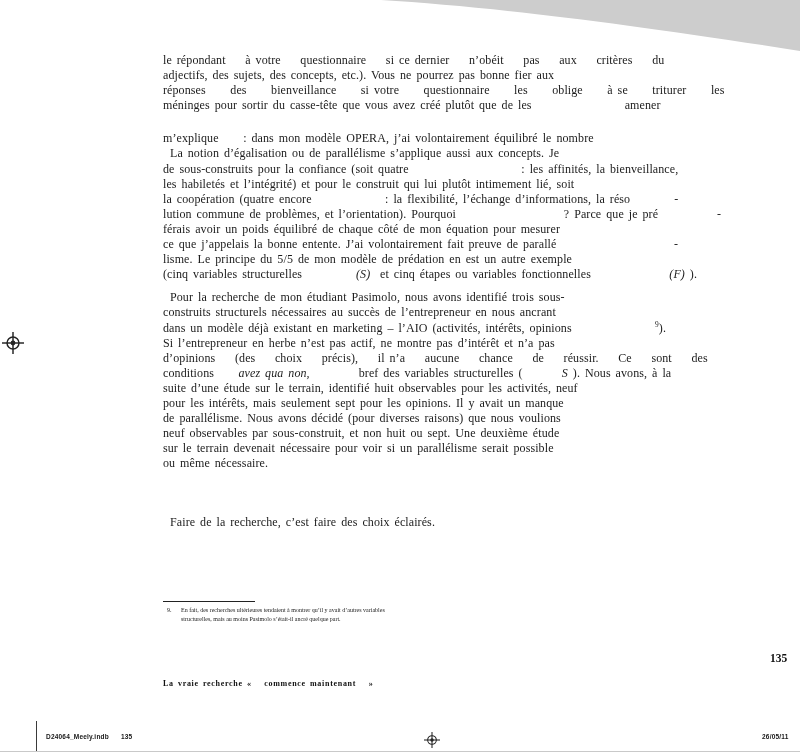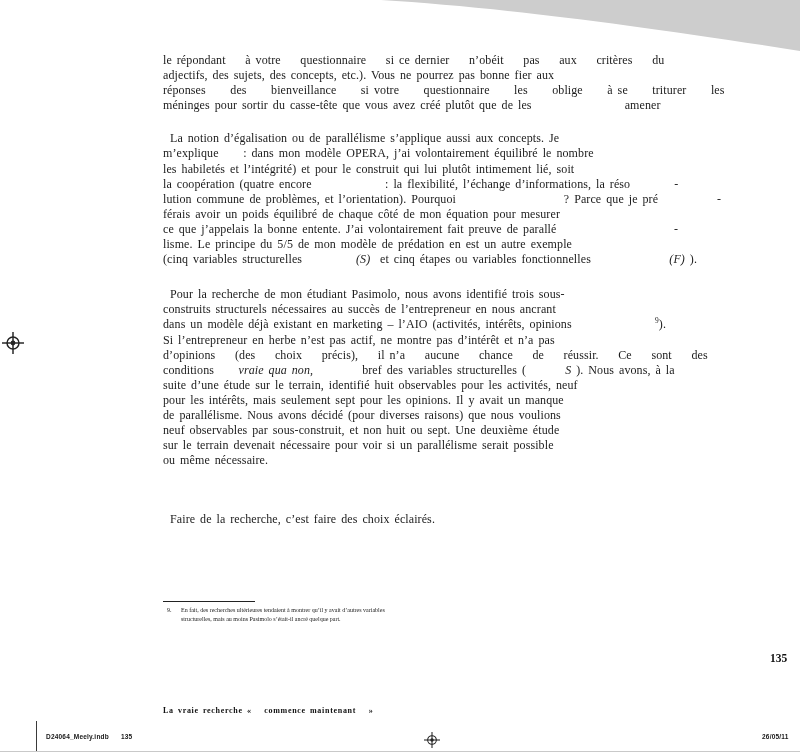--- a/index.html
+++ b/index.html
@@ -10,37 +10,37 @@
   .wedge { position:absolute; top:0; left:0; width:800px; height:55px; }
 
   
   .page-body {
     position:absolute; left:163px; top:53px; width:450px;
     font-size:12px; line-height:15.1px; color:#1b1b1b;
     letter-spacing:0.1px; word-spacing:1.8px;
   }
   .para { margin:0; }
   .para:nth-child(2) { margin-top:18px; }
-  .para:nth-child(3) { margin-top:20px; }
+  .para:nth-child(3) { margin-top:8px; }
   .para:nth-child(4) { margin-top:44px; }
   .tline { white-space:pre; }
   .tline.ind { padding-left:7px; }
   .tline sup { font-size:0.62em; vertical-align:super; line-height:0; }
   .tline i { font-style:italic; }
 
   
   .footnote { position:absolute; left:163px; top:601px; width:450px; color:#222222; }
   .fn-rule { width:92px; height:1px; background:#222222; margin-bottom:4px; }
   .fn-body { display:flex; }
   .fn-marker { width:18px; flex:0 0 18px; font-size:6px; line-height:9px; padding-left:4px; }
   .fn-lines { font-size:6px; line-height:9px; letter-spacing:0; white-space:pre; }
 
   
   .running-footer {
-    position:absolute; left:163px; top:706px;
+    position:absolute; left:163px; top:679px;
     font-size:8px; font-weight:bold; letter-spacing:0.7px; word-spacing:1.5px;
     color:#111111; white-space:pre;
   }
   .page-number {
     position:absolute; left:770px; top:652px;
     font-size:11.5px; font-weight:bold; color:#111111;
   }
 
   
   .slug-left {
@@ -77,37 +77,38 @@
   </svg>
 
   <div class="page-body" id="body-text">
       <div class="para">
         <div class="tline">le répondant    à votre    questionnaire    si ce dernier    n’obéit    pas    aux    critères    du</div>
         <div class="tline">adjectifs, des sujets, des concepts, etc.). Vous ne pourrez pas bonne fier aux</div>
         <div class="tline">réponses     des     bienveillance     si votre     questionnaire     les     oblige     à se     triturer     les</div>
         <div class="tline">méninges pour sortir du casse-tête que vous avez créé plutôt que de les                   amener</div>
       </div>
       <div class="para">
+        <div class="tline">m’explique     : dans mon modèle OPERA, j’ai volontairement équilibré le nombre</div>
         <div class="tline ind">La notion d’égalisation ou de parallélisme s’applique aussi aux concepts. Je</div>
-        <div class="tline">m’explique     : dans mon modèle OPERA, j’ai volontairement équilibré le nombre</div>
+        <div class="tline">de sous-construits pour la confiance (soit quatre                       : les affinités, la bienveillance,</div>
         <div class="tline">les habiletés et l’intégrité) et pour le construit qui lui plutôt intimement lié, soit</div>
         <div class="tline">la coopération (quatre encore               : la flexibilité, l’échange d’informations, la réso         -</div>
         <div class="tline">lution commune de problèmes, et l’orientation). Pourquoi                      ? Parce que je pré            -</div>
         <div class="tline">férais avoir un poids équilibré de chaque côté de mon équation pour mesurer</div>
         <div class="tline">ce que j’appelais la bonne entente. J’ai volontairement fait preuve de parallé                        -</div>
         <div class="tline">lisme. Le principe du 5/5 de mon modèle de prédation en est un autre exemple</div>
         <div class="tline">(cinq variables structurelles           <i>(S)</i>  et cinq étapes ou variables fonctionnelles                <i>(F)</i> ).</div>
       </div>
       <div class="para">
         <div class="tline ind">Pour la recherche de mon étudiant Pasimolo, nous avons identifié trois sous-</div>
         <div class="tline">construits structurels nécessaires au succès de l’entrepreneur en nous ancrant</div>
         <div class="tline">dans un modèle déjà existant en marketing – l’AIO (activités, intérêts, opinions                 <sup>9</sup>).</div>
         <div class="tline">Si l’entrepreneur en herbe n’est pas actif, ne montre pas d’intérêt et n’a pas</div>
         <div class="tline">d’opinions    (des    choix    précis),    il n’a    aucune    chance    de    réussir.    Ce    sont    des</div>
-        <div class="tline">conditions     <i>vraie qua non,</i>          bref des variables structurelles (        <i>S</i> ). Nous avons, à la</div>
+        <div class="tline">conditions     <i>avez qua non,</i>          bref des variables structurelles (        <i>S</i> ). Nous avons, à la</div>
         <div class="tline">suite d’une étude sur le terrain, identifié huit observables pour les activités, neuf</div>
         <div class="tline">pour les intérêts, mais seulement sept pour les opinions. Il y avait un manque</div>
         <div class="tline">de parallélisme. Nous avons décidé (pour diverses raisons) que nous voulions</div>
         <div class="tline">neuf observables par sous-construit, et non huit ou sept. Une deuxième étude</div>
         <div class="tline">sur le terrain devenait nécessaire pour voir si un parallélisme serait possible</div>
         <div class="tline">ou même nécessaire.</div>
       </div>
       <div class="para">
         <div class="tline ind">Faire de la recherche, c’est faire des choix éclairés.</div>
       </div>

